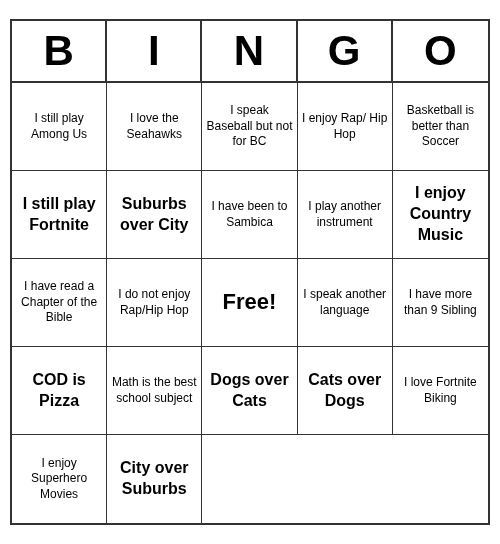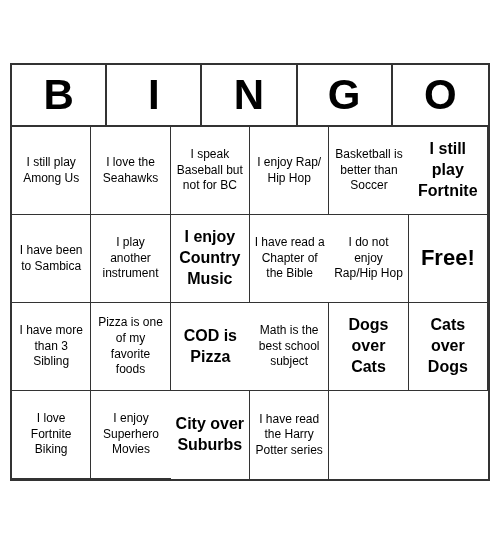--- a/index.html
+++ b/index.html
@@ -27,21 +27,21 @@
       font-weight: bold;
       padding: 6px 0;
       border-right: 2px solid #333;
       font-family: Arial, sans-serif;
     }
     .bingo-header-cell:last-child {
       border-right: none;
     }
     .bingo-grid {
       display: grid;
-      grid-template-columns: repeat(6, 1fr);
+      grid-template-columns: repeat(5, 1fr);
       border-radius: 30px;
     }
     .bingo-cell {
       border-right: 1.5px solid #333;
       border-bottom: 1.5px solid #333;
       min-height: 88px;
       display: flex;
       align-items: center;
       justify-content: center;
       text-align: center;
@@ -75,30 +75,30 @@
       <div class="bingo-header-cell">G</div>
       <div class="bingo-header-cell">O</div>
     </div>
   <div class="bingo-grid">
   <div class="bingo-cell">I still play Among Us</div>
       <div class="bingo-cell">I love the Seahawks</div>
       <div class="bingo-cell">I speak Baseball but not for BC</div>
       <div class="bingo-cell">I enjoy Rap/ Hip Hop</div>
       <div class="bingo-cell">Basketball is better than Soccer</div>
       <div class="bingo-cell large-text">I still play Fortnite</div>
+      <div class="bingo-cell large-text">Suburbs over City</div>
       <div class="bingo-cell">I have been to Sambica</div>
       <div class="bingo-cell">I play another instrument</div>
       <div class="bingo-cell large-text">I enjoy Country Music</div>
       <div class="bingo-cell">I have read a Chapter of the Bible</div>
       <div class="bingo-cell">I do not enjoy Rap/Hip Hop</div>
       <div class="bingo-cell free">Free!</div>
-      <div class="bingo-cell">I have more than 3 Sibling</div>
-      <div class="bingo-cell">Pizza is one of my favorite foods</div>
+      <div class="bingo-cell">I speak another language</div>
+      <div class="bingo-cell">I have more than 9 Sibling</div>
       <div class="bingo-cell large-text">COD is Pizza</div>
       <div class="bingo-cell">Math is the best school subject</div>
       <div class="bingo-cell large-text">Dogs over Cats</div>
       <div class="bingo-cell large-text">Cats over Dogs</div>
       <div class="bingo-cell">I love Fortnite Biking</div>
       <div class="bingo-cell">I enjoy Superhero Movies</div>
       <div class="bingo-cell large-text">City over Suburbs</div>
-      <div class="bingo-cell">I have read the Harry Potter series</div>
     </div>
 </div>
 
 </body></html>

